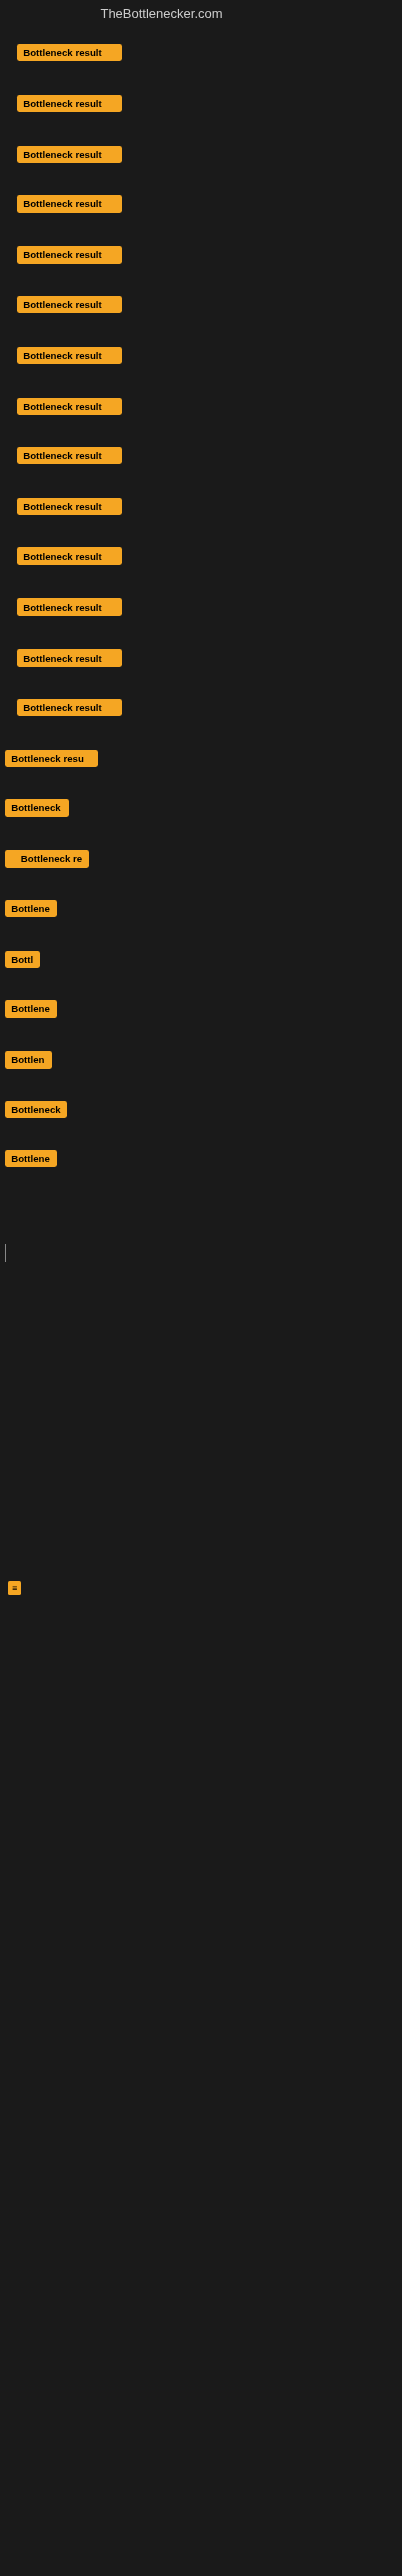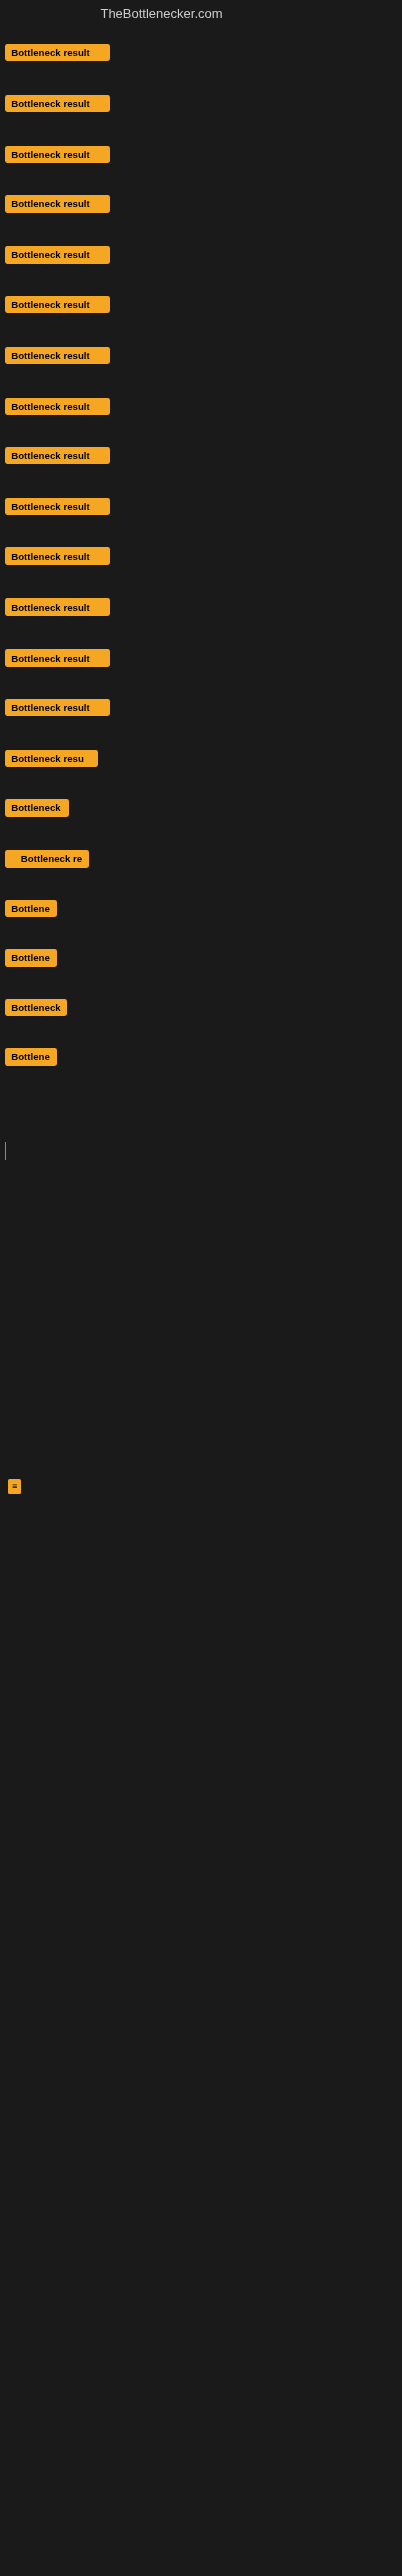--- a/index.html
+++ b/index.html
@@ -40,21 +40,21 @@
       border-radius: 2.4px;
       white-space: nowrap;
       display: inline-block;
     }
 
     .items-container {
       padding: 3.2px 1.6px;
     }
 
     
-    .badge-full { min-width: 105px; }
+    .badge-full { min-width: 105px; margin-left: 12px; }
 
     .small-badge {
       background-color: #f5a623;
       color: #000;
       font-size: 8.9px;
       font-weight: bold;
       padding: 2.4px 4px;
       border-radius: 1.6px;
       display: inline-block;
       margin: 3.2px;
@@ -136,25 +136,31 @@
     </div>
 
     <div class="bottleneck-item" style="margin-top: 24px;">
       <span class="bottleneck-badge" style="min-width:72px;padding-left:16px;">Bottleneck re</span>
     </div>
 
     <div class="bottleneck-item" style="margin-top: 22.5px;">
       <span class="bottleneck-badge" style="min-width:52px;">Bottlene</span>
     </div>
 
+    <div class="bottleneck-item" style="margin-top: 24px;">
+      <span class="bottleneck-badge" style="min-width:34px;">Bottl</span>
+    </div>
 
     <div class="bottleneck-item" style="margin-top: 22.5px;">
       <span class="bottleneck-badge" style="min-width:52px;">Bottlene</span>
     </div>
 
+    <div class="bottleneck-item" style="margin-top: 24px;">
+      <span class="bottleneck-badge" style="min-width:47px;">Bottlen</span>
+    </div>
 
     <div class="bottleneck-item" style="margin-top: 22.5px;">
       <span class="bottleneck-badge" style="min-width:58px;">Bottleneck</span>
     </div>
 
 
     <div class="bottleneck-item" style="margin-top: 22.5px;">
       <span class="bottleneck-badge" style="min-width:52px;">Bottlene</span>
     </div>
 

